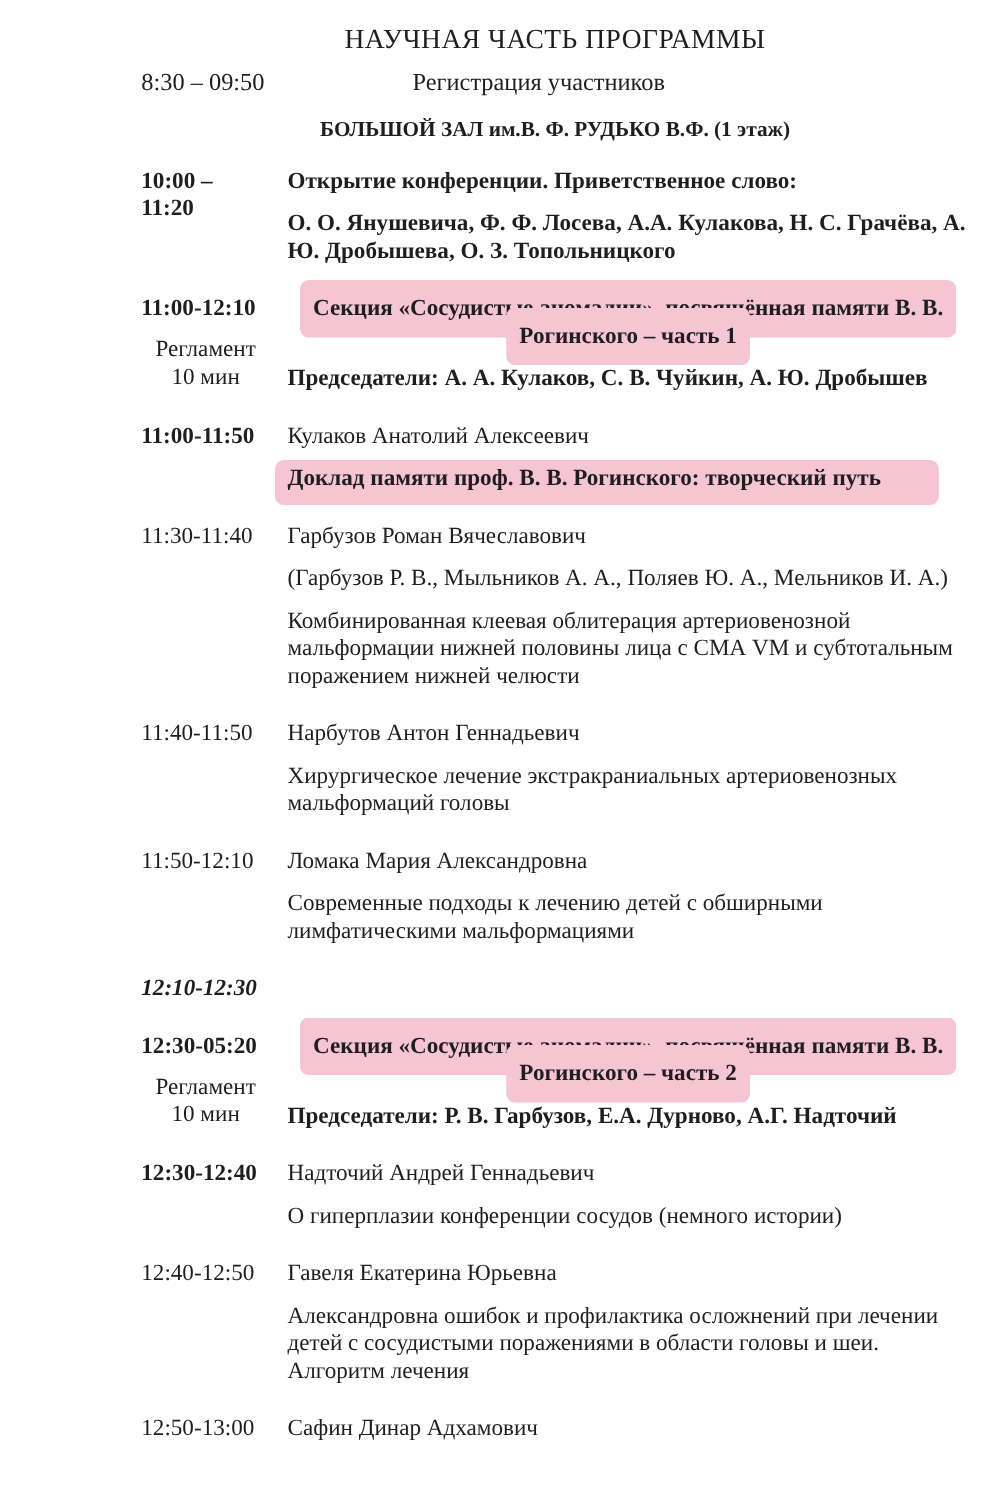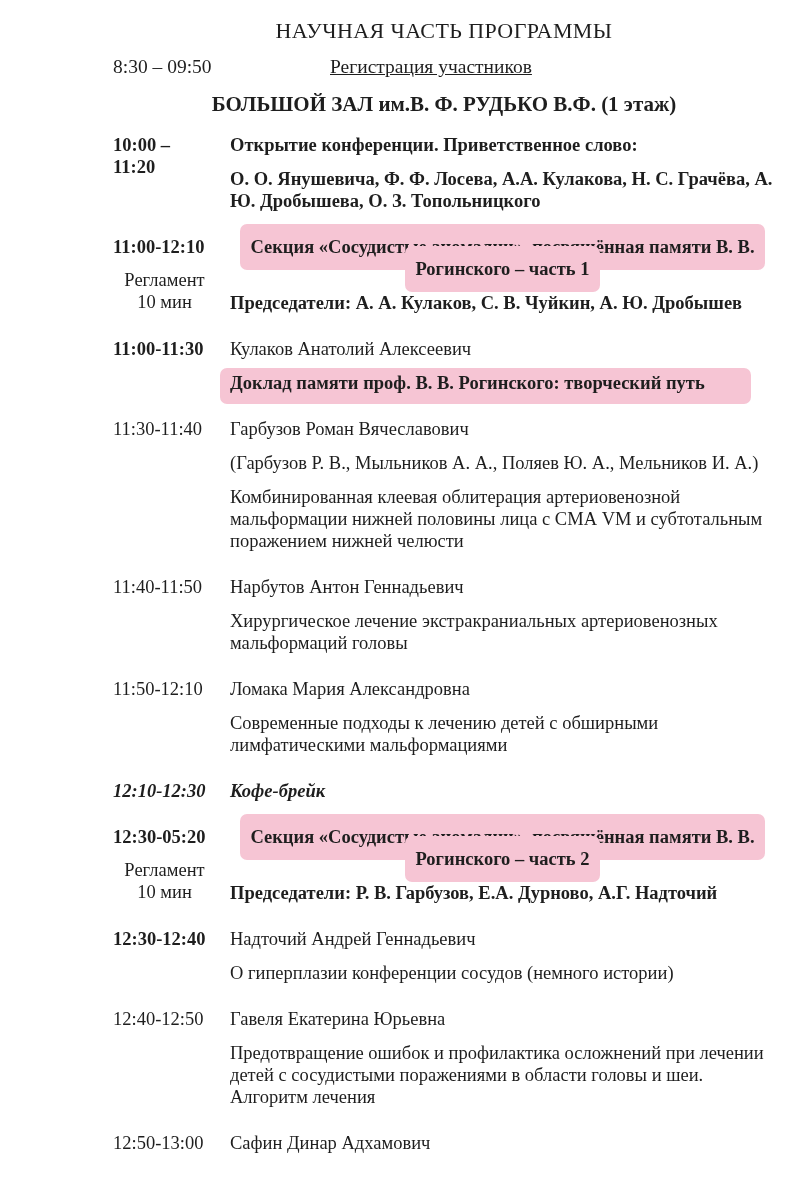--- a/index.html
+++ b/index.html
@@ -10,23 +10,23 @@
     font-size: 18.5px; line-height: 22px;
   }
   .page { padding: 20px 26px 0 113px; box-sizing: border-box; width: 801px; }
 
   .title { font-size: 22px; font-weight: 400; text-align: center; margin: 0 0 14px 0; letter-spacing: 0.4px; }
   .date  { font-size: 22px; font-weight: 700; text-align: center; margin: 0 0 20px 0; }
   .date .u { text-decoration: underline; text-decoration-thickness: 2px; text-underline-offset: 3px; }
 
   .reg-row { display: flex; align-items: baseline; margin-bottom: 15px; font-size: 19.5px; }
   .reg-time { width: 117px; flex-shrink: 0; }
-  .reg-label { margin-left: 100px; text-decoration: underline; }
+  .reg-label { margin-left: 100px; }
 
-  .hall { font-size: 21px; font-weight: 700; text-align: center; margin: 0 0 19px 0; }
+  .hall { font-size: 17px; font-weight: 700; text-align: center; margin: 0 0 19px 0; }
 
   .row { display: flex; margin-bottom: 24px; }
   .time-cell { width: 117px; flex-shrink: 0; }
   .note { text-align: center; margin-top: 11px; padding-right: 14px; }
   .content-cell { flex: 1; min-width: 0; }
 
   .block { margin-bottom: 12px; }
   .block:last-child { margin-bottom: 0; }
   .b { font-weight: 700; }
   .i { font-style: italic; }
@@ -66,21 +66,21 @@
           <div class="b ">11:00-12:10</div>
           <div class="note">Регламент 10 мин</div>
         </div>
         <div class="content-cell">
           <div class="block b c"><span class="hl">Секция «Сосудистые аномалии», посвящённая памяти В. В. Рогинского – часть 1</span></div>
           <div class="block b">Председатели: А. А. Кулаков, С. В. Чуйкин, А. Ю. Дробышев</div>
         </div>
       </div>
       <div class="row">
         <div class="time-cell">
-          <div class="b ">11:00-11:30</div>
+          <div class="b ">11:00-11:50</div>
         </div>
         <div class="content-cell">
           <div class="block">Кулаков Анатолий Алексеевич</div>
           <div class="block b"><span class="hl ext">Доклад памяти проф. В. В. Рогинского: творческий путь</span></div>
         </div>
       </div>
       <div class="row">
         <div class="time-cell">
           <div class="">11:30-11:40</div>
         </div>
@@ -105,23 +105,20 @@
         </div>
         <div class="content-cell">
           <div class="block">Ломака Мария Александровна</div>
           <div class="block">Современные подходы к лечению детей с обширными лимфатическими мальформациями</div>
         </div>
       </div>
       <div class="row">
         <div class="time-cell">
           <div class="b i">12:10-12:30</div>
         </div>
-        <div class="content-cell">
-          <div class="block b i">Кофе-брейк</div>
-        </div>
       </div>
       <div class="row">
         <div class="time-cell">
           <div class="b ">12:30-05:20</div>
           <div class="note">Регламент 10 мин</div>
         </div>
         <div class="content-cell">
           <div class="block b c"><span class="hl">Секция «Сосудистые аномалии», посвящённая памяти В. В. Рогинского – часть 2</span></div>
           <div class="block b">Председатели: Р. В. Гарбузов, Е.А. Дурново, А.Г. Надточий</div>
         </div>
@@ -134,21 +131,21 @@
           <div class="block">Надточий Андрей Геннадьевич</div>
           <div class="block">О гиперплазии конференции сосудов (немного истории)</div>
         </div>
       </div>
       <div class="row">
         <div class="time-cell">
           <div class="">12:40-12:50</div>
         </div>
         <div class="content-cell">
           <div class="block">Гавеля Екатерина Юрьевна</div>
-          <div class="block">Предотвращение ошибок и профилактика осложнений при лечении детей с сосудистыми поражениями в области головы и шеи. Алгоритм лечения</div>
+          <div class="block">Александровна ошибок и профилактика осложнений при лечении детей с сосудистыми поражениями в области головы и шеи. Алгоритм лечения</div>
         </div>
       </div>
       <div class="row">
         <div class="time-cell">
           <div class="">12:50-13:00</div>
         </div>
         <div class="content-cell">
           <div class="block">Сафин Динар Адхамович</div>
         </div>
       </div>

